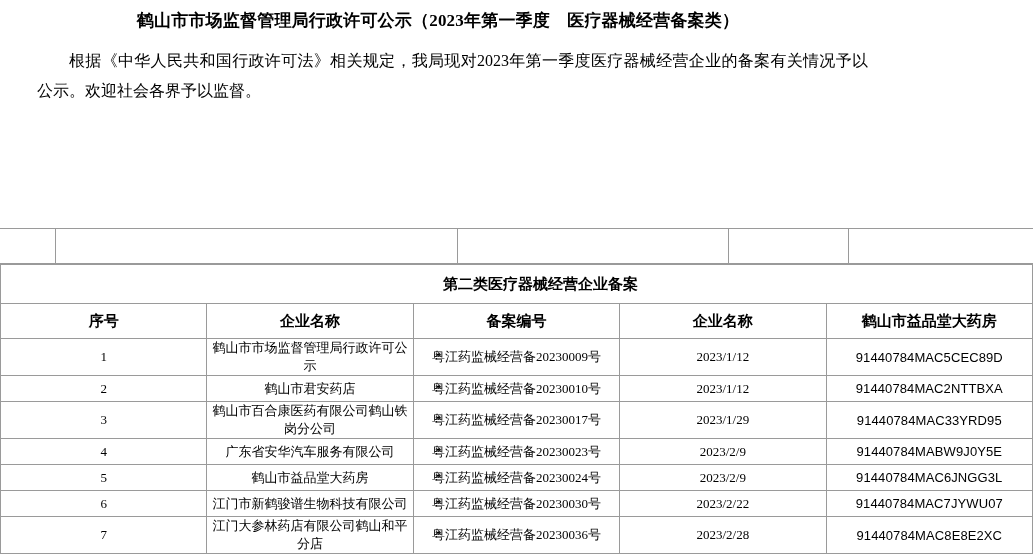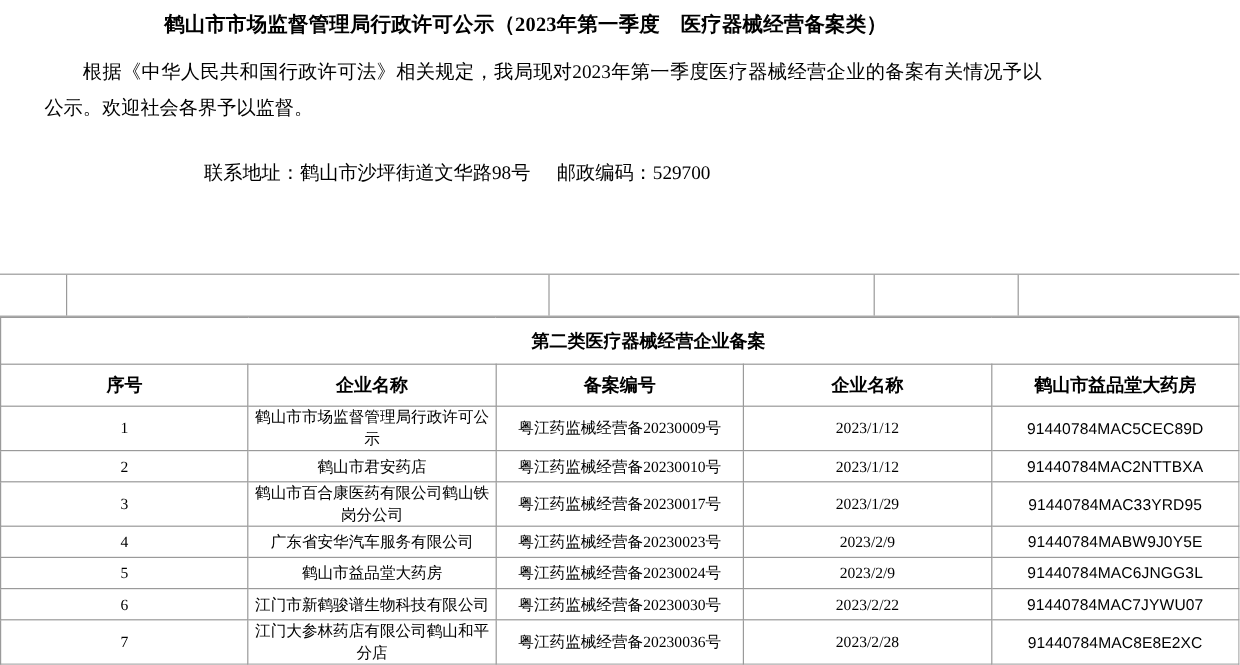--- a/index.html
+++ b/index.html
@@ -118,23 +118,20 @@
 </head>
 <body>
 
 <div class="page">
 
   <div class="doc-title">鹤山市市场监督管理局行政许可公示（2023年第一季度　医疗器械经营备案类）</div>
 
   <div class="intro">根据《中华人民共和国行政许可法》相关规定，我局现对2023年第一季度医疗器械经营企业的备案有关情况予以公示。欢迎社会各界予以监督。</div>
 
 
-  <div class="contact-line second">
-    <span>联系地址：</span><span>鹤山市沙坪街道文华路98号</span><span class="contact-gap"></span><span>邮政编码：</span><span>529700</span>
-  </div>
 
   <div class="spacer-row">
     <div style="width:56px;"></div>
     <div style="width:402px;"></div>
     <div style="width:271px;"></div>
     <div style="width:120px;"></div>
     <div style="width:184px;"></div>
   </div>
 
   <div class="table-wrap">

